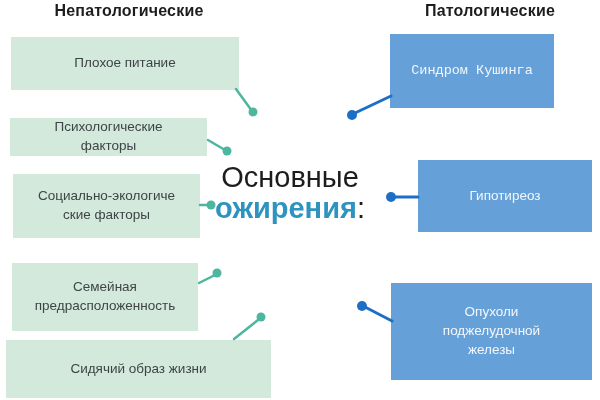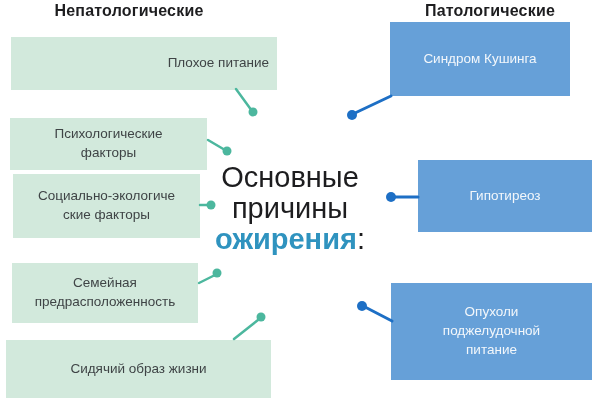--- a/index.html
+++ b/index.html
@@ -48,26 +48,26 @@
     padding: 4px 8px;
   }
   .box .label {
     white-space: pre-line;
     font-size: 13.5px;
     line-height: 1.4;
   }
   .box.green { background: var(--green-box); color: var(--box-text-dark); }
   .box.blue  { background: var(--blue-box);  color: var(--box-text-light); }
 
-  .g1 { left: 11px;  top: 37px;  width: 266px; height: 53px; justify-content: flex-end; }
-  .g2 { left: 10px;  top: 118px; width: 197px; height: 52px; }
+  .g1 { left: 11px;  top: 37px;  width: 228px; height: 53px; }
+  .g2 { left: 10px;  top: 118px; width: 197px; height: 38px; }
   .g3 { left: 13px;  top: 174px; width: 187px; height: 64px; }
-  .g4 { left: 12px;  top: 263px; width: 186px; height: 60px; }
+  .g4 { left: 12px;  top: 263px; width: 186px; height: 68px; }
   .g5 { left: 6px;  top: 340px; width: 265px; height: 58px; }
-  .b1 { left: 390px; top: 22px;  width: 180px; height: 74px; }
+  .b1 { left: 390px; top: 34px;  width: 164px; height: 74px; font-family: Liberation Mono, monospace; }
   .b2 { left: 418px; top: 160px; width: 174px; height: 72px; }
   .b3 { left: 391px; top: 283px; width: 201px; height: 97px; }
 
   .center-text {
     position: absolute;
     left: 204px;
     top: 162px;
     width: 172px;
     text-align: center;
     font-size: 29px;
@@ -119,26 +119,25 @@
 
   <div class="box blue b1">
     <span class="label">Синдром Кушинга</span>
   </div>
   <div class="box blue b2">
     <span class="label">Гипотиреоз</span>
   </div>
   <div class="box blue b3">
     <span class="label">Опухоли
 поджелудочной
-питание</span>
+железы</span>
   </div>
 
   <div class="center-text">
     <div>Основные</div>
-    <div>причины</div>
     <div><span class="hl">ожирения</span><span>:</span></div>
   </div>
 
   <svg class="connectors" viewBox="0 0 600 400" xmlns="http://www.w3.org/2000/svg">
 
     <line class="t-line" x1="236" y1="89" x2="252" y2="111"></line>
     <circle class="t-dot" cx="253" cy="112" r="4.5"></circle>
     <line class="t-line" x1="208" y1="140" x2="225" y2="150"></line>
     <circle class="t-dot" cx="227" cy="151" r="4.5"></circle>
     <line class="t-line" x1="200" y1="205" x2="208" y2="205"></line>

